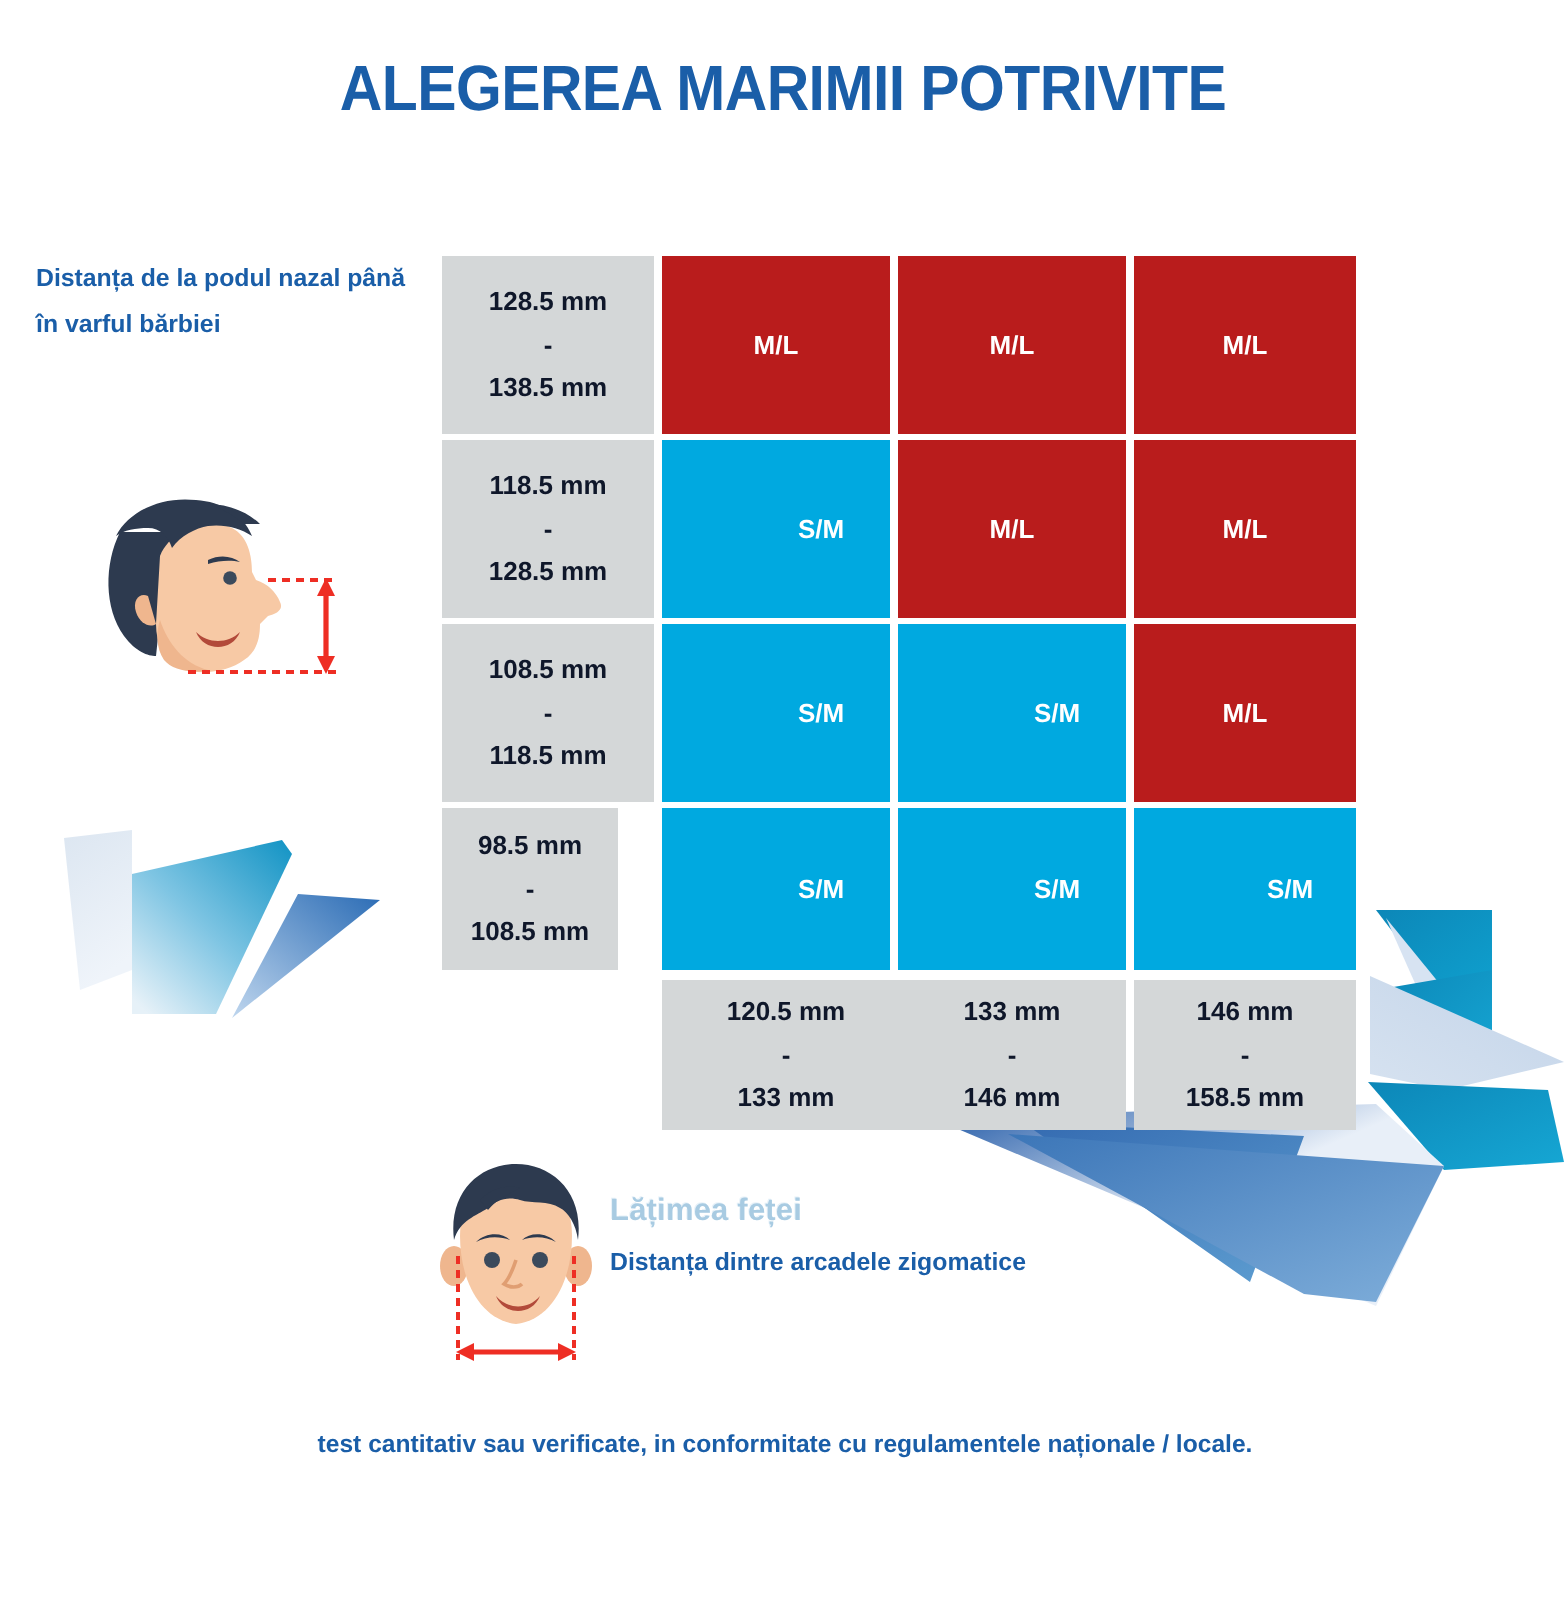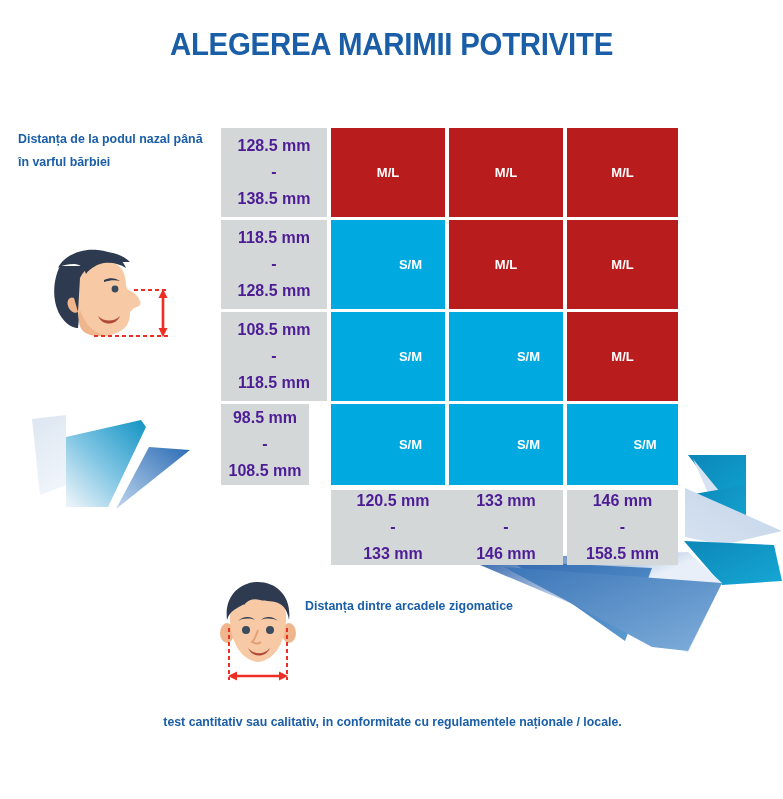--- a/index.html
+++ b/index.html
@@ -86,22 +86,22 @@
   .cell {
     position: absolute;
     box-sizing: border-box;
     display: flex;
     align-items: center;
     justify-content: center;
     text-align: center;
   }
   .cell-head {
     background: #D4D7D8;
-    color: #4c1d95;
-    font-size: 16px;
+    color: #0f172a;
+    font-size: 13px;
     font-weight: bold;
     line-height: 1.65;
     font-family: "Liberation Sans Narrow", "Liberation Sans", sans-serif;
   }
   .cell-val {
     color: #ffffff;
     font-size: 13px;
     font-weight: bold;
     font-family: "Liberation Sans Narrow", "Liberation Sans", sans-serif;
   }
@@ -326,20 +326,21 @@
   <div class="cell cell-head" style="left:346px;top:362px;width:111px;height:75px;">
     <div>
       <div>146 mm</div>
       <div>-</div>
       <div>158.5 mm</div>
     </div>
   </div>
 </div>
 
 <div class="cap-face-width">
+  <div class="cap-title">Lățimea feței</div>
   <div class="cap-sub">
     <div>Distanța dintre arcadele zigomatice</div>
   </div>
 </div>
 
 <div class="footnote">
-  <div>test cantitativ sau calitativ, in conformitate cu regulamentele naționale / locale.</div>
+  <div>test cantitativ sau verificate, in conformitate cu regulamentele naționale / locale.</div>
 </div>
 
 </body></html>

